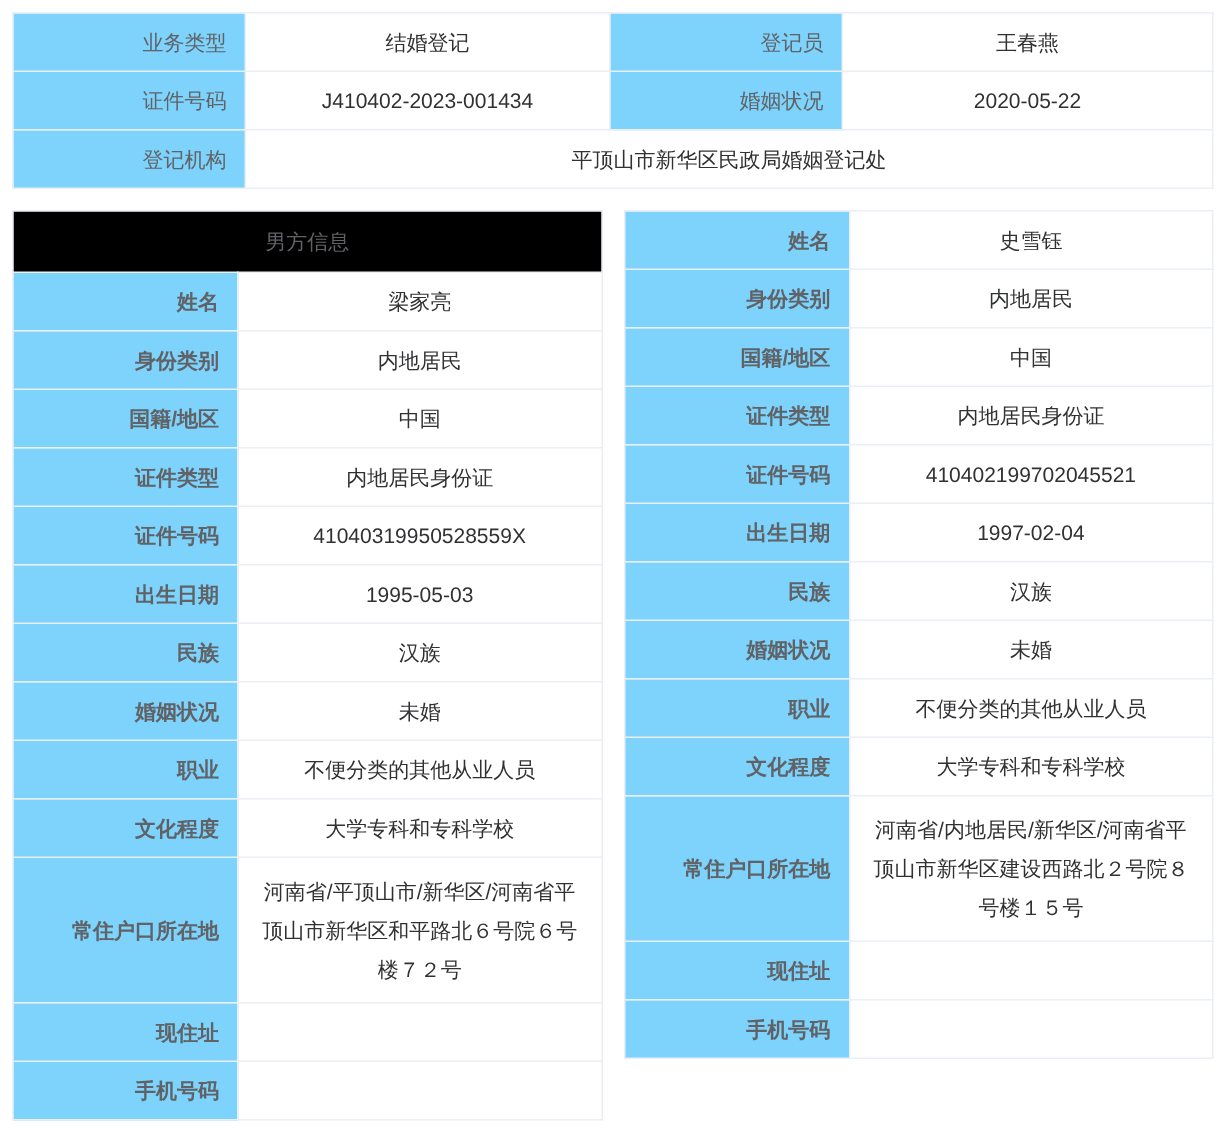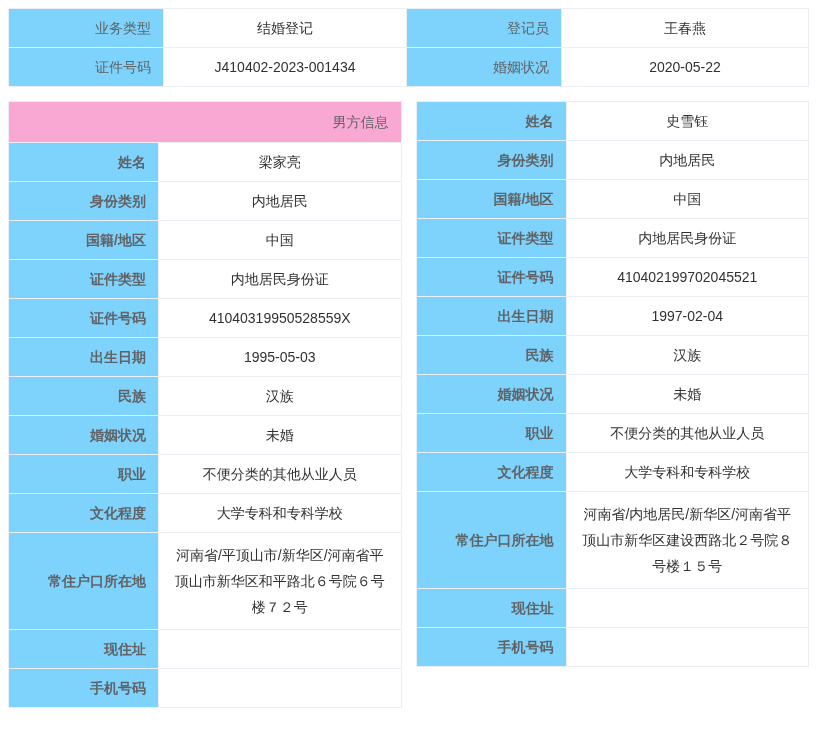--- a/index.html
+++ b/index.html
@@ -57,23 +57,23 @@
   .cols {
     display: flex;
     gap: 14px;
     align-items: flex-start;
   }
   .col {
     flex: 1 1 0;
     min-width: 0;
   }
   .col-title td {
-    background: #f9a8d4;
+    background: #000000;
     color: #606266;
-    text-align: right;
+    text-align: center;
     padding: 10px 12px;
   }
   .person-table td.lbl { width: 150px; font-weight: bold; }
   .person-table td { height: 20px; }
   .addr-val {
     line-height: 26px;
   }
   .empty-val {
     background: #ffffff;
   }
@@ -96,20 +96,24 @@
         <td class="val">结婚登记</td>
         <td class="lbl">登记员</td>
         <td class="val">王春燕</td>
       </tr>
       <tr>
         <td class="lbl">证件号码</td>
         <td class="val">J410402-2023-001434</td>
         <td class="lbl">婚姻状况</td>
         <td class="val">2020-05-22</td>
       </tr>
+      <tr>
+        <td class="lbl">登记机构</td>
+        <td class="val" colspan="3">平顶山市新华区民政局婚姻登记处</td>
+      </tr>
     </tbody>
   </table>
 
   <div class="cols">
 
     <div class="col">
       <table class="person-table">
         <colgroup>
             <col style="width:150px">
             <col>

